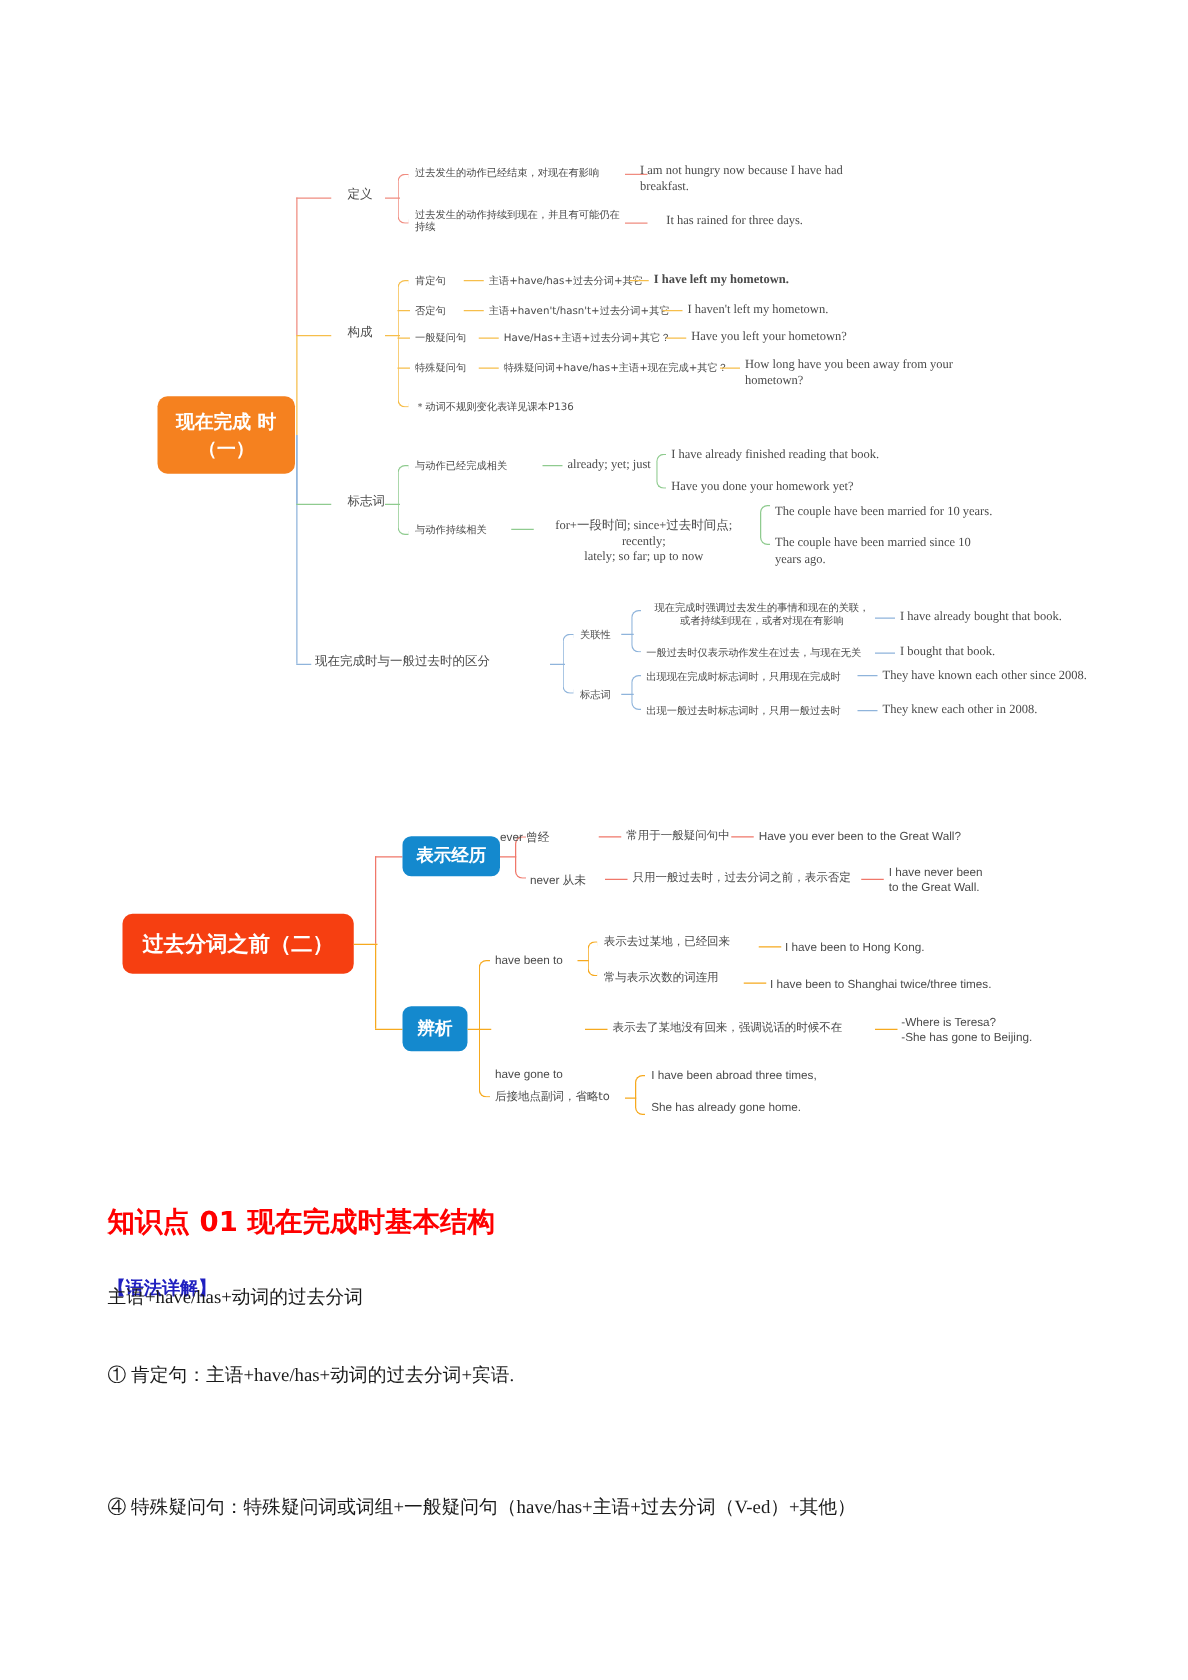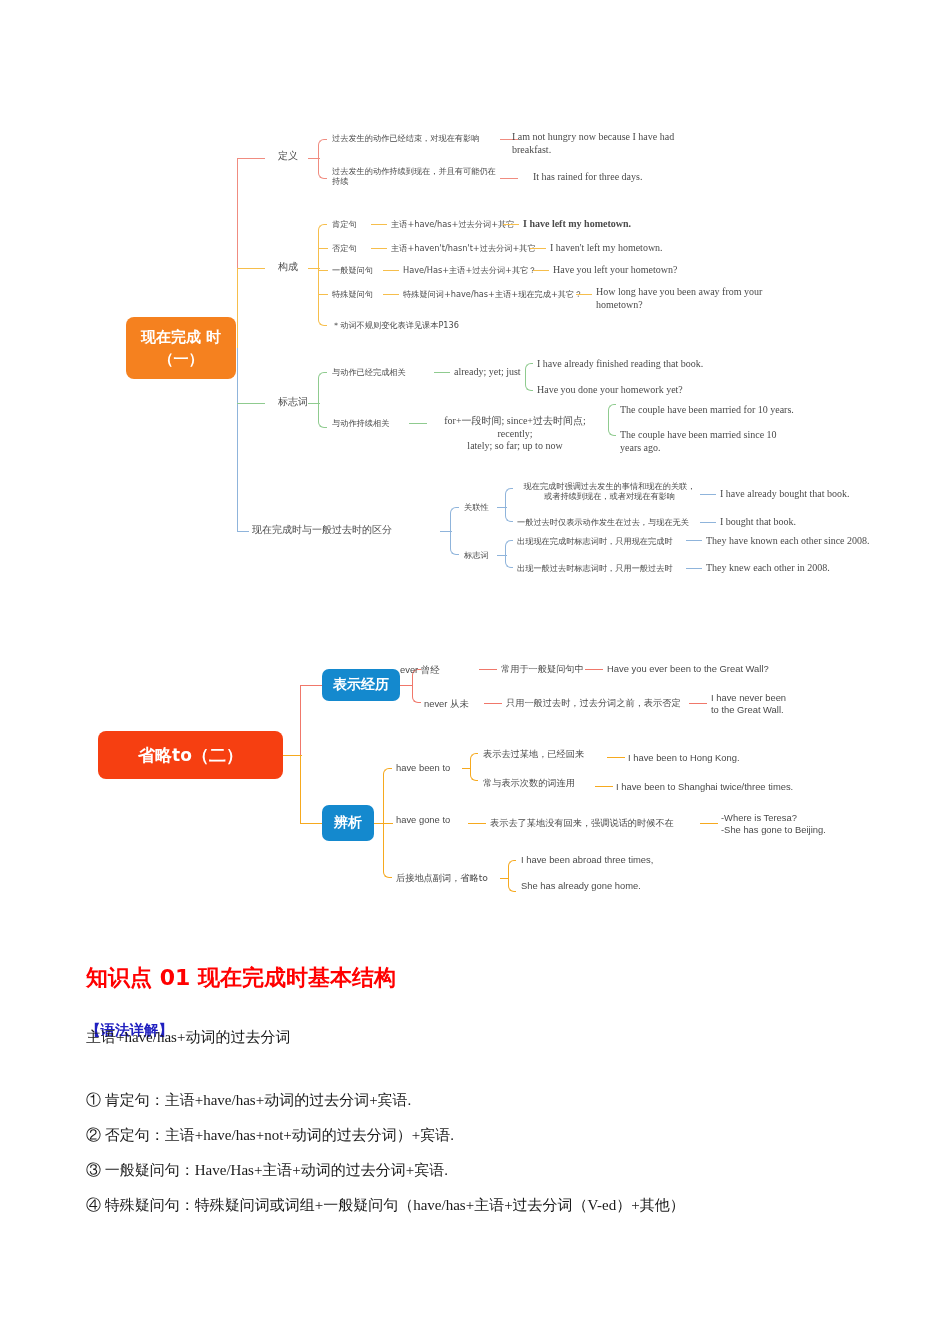--- a/index.html
+++ b/index.html
@@ -162,21 +162,21 @@
     <div class="hline" style="left:686px;top:540px;width:16px;border-color:#8FB4DB;"></div>
     <div class="ntext en" style="left:706px;top:535px;">They have known each other since 2008.</div>
 
     <div class="ntext cn t10 lab" style="left:517px;top:563px;">出现一般过去时标志词时，只用一般过去时</div>
     <div class="hline" style="left:686px;top:568px;width:16px;border-color:#8FB4DB;"></div>
     <div class="ntext en" style="left:706px;top:562px;">They knew each other in 2008.</div>
   </div>
 
   <div>
 
-    <div id="root-two" class="rootbox cn">省略to（二）</div>
+    <div id="root-two" class="rootbox cn">过去分词之前（二）</div>
 
     <div class="vline" style="left:300px;top:685px;height:70px;border-color:#F0776A;"></div>
     <div class="vline" style="left:300px;top:755px;height:68px;border-color:#F6A91E;"></div>
     <div class="hline" style="left:283px;top:755px;width:19px;border-color:#F6A91E;"></div>
     <div class="hline" style="left:300px;top:685px;width:22px;border-color:#F0776A;"></div>
     <div class="hline" style="left:300px;top:823px;width:22px;border-color:#F6A91E;"></div>
 
     <div id="box-jingli" class="subbox cn">表示经历</div>
     <div class="bracket" style="left:412px;top:669px;width:9px;height:34px;border-color:#F0776A;"></div>
     <div class="hline" style="left:400px;top:685px;width:13px;border-color:#F0776A;"></div>
@@ -203,36 +203,34 @@
     <div class="bracket" style="left:470px;top:753px;width:8px;height:28px;border-color:#F6A91E;"></div>
     <div class="hline" style="left:462px;top:768px;width:9px;border-color:#F6A91E;"></div>
     <div class="ntext cn t11 lab" style="left:483px;top:748px;">表示去过某地，已经回来</div>
     <div class="hline" style="left:607px;top:757px;width:18px;border-color:#F6A91E;"></div>
     <div class="ntext en2" style="left:628px;top:752px;">I have been to Hong Kong.</div>
 
     <div class="ntext cn t11 lab" style="left:483px;top:777px;">常与表示次数的词连用</div>
     <div class="hline" style="left:595px;top:786px;width:18px;border-color:#F6A91E;"></div>
     <div class="ntext en2" style="left:616px;top:781px;">I have been to Shanghai twice/three times.</div>
 
-    <div class="ntext en2" style="left:396px;top:814px;">have gone to</div>
+    <div class="ntext en2" style="left:396px;top:853px;">have gone to</div>
     <div class="hline" style="left:468px;top:823px;width:18px;border-color:#F6A91E;"></div>
     <div class="ntext cn t11 lab" style="left:490px;top:817px;">表示去了某地没有回来，强调说话的时候不在</div>
     <div class="hline" style="left:700px;top:823px;width:18px;border-color:#F6A91E;"></div>
     <div class="node en2" style="left:721px;top:812px;width:125px;">-Where is Teresa?
 -She has gone to Beijing.</div>
 
     <div class="ntext cn t11 lab" style="left:396px;top:872px;">后接地点副词，省略to</div>
     <div class="bracket" style="left:508px;top:860px;width:8px;height:32px;border-color:#F6A91E;"></div>
     <div class="hline" style="left:500px;top:878px;width:9px;border-color:#F6A91E;"></div>
     <div class="ntext en2" style="left:521px;top:854px;">I have been abroad three times,</div>
     <div class="ntext en2" style="left:521px;top:880px;">She has already gone home.</div>
   </div>
 
   <div class="doc" id="kp-title">知识点 01  现在完成时基本结构</div>
   <div class="doc" id="gram-label">【语法详解】</div>
 
   <div class="pline" style="top:1028px;">主语+have/has+动词的过去分词</div>
   <div class="pline" style="top:1091px;">① 肯定句：主语+have/has+动词的过去分词+宾语.</div>
-  <div class="pline" style="top:1126px;">② 否定句：主语+have/has+not+动词的过去分词）+宾语.</div>
-  <div class="pline" style="top:1161px;">③ 一般疑问句：Have/Has+主语+动词的过去分词+宾语.</div>
   <div class="pline" style="top:1196px;">④ 特殊疑问句：特殊疑问词或词组+一般疑问句（have/has+主语+过去分词（V-ed）+其他）</div>
 
 </div>
 
 </body></html>

